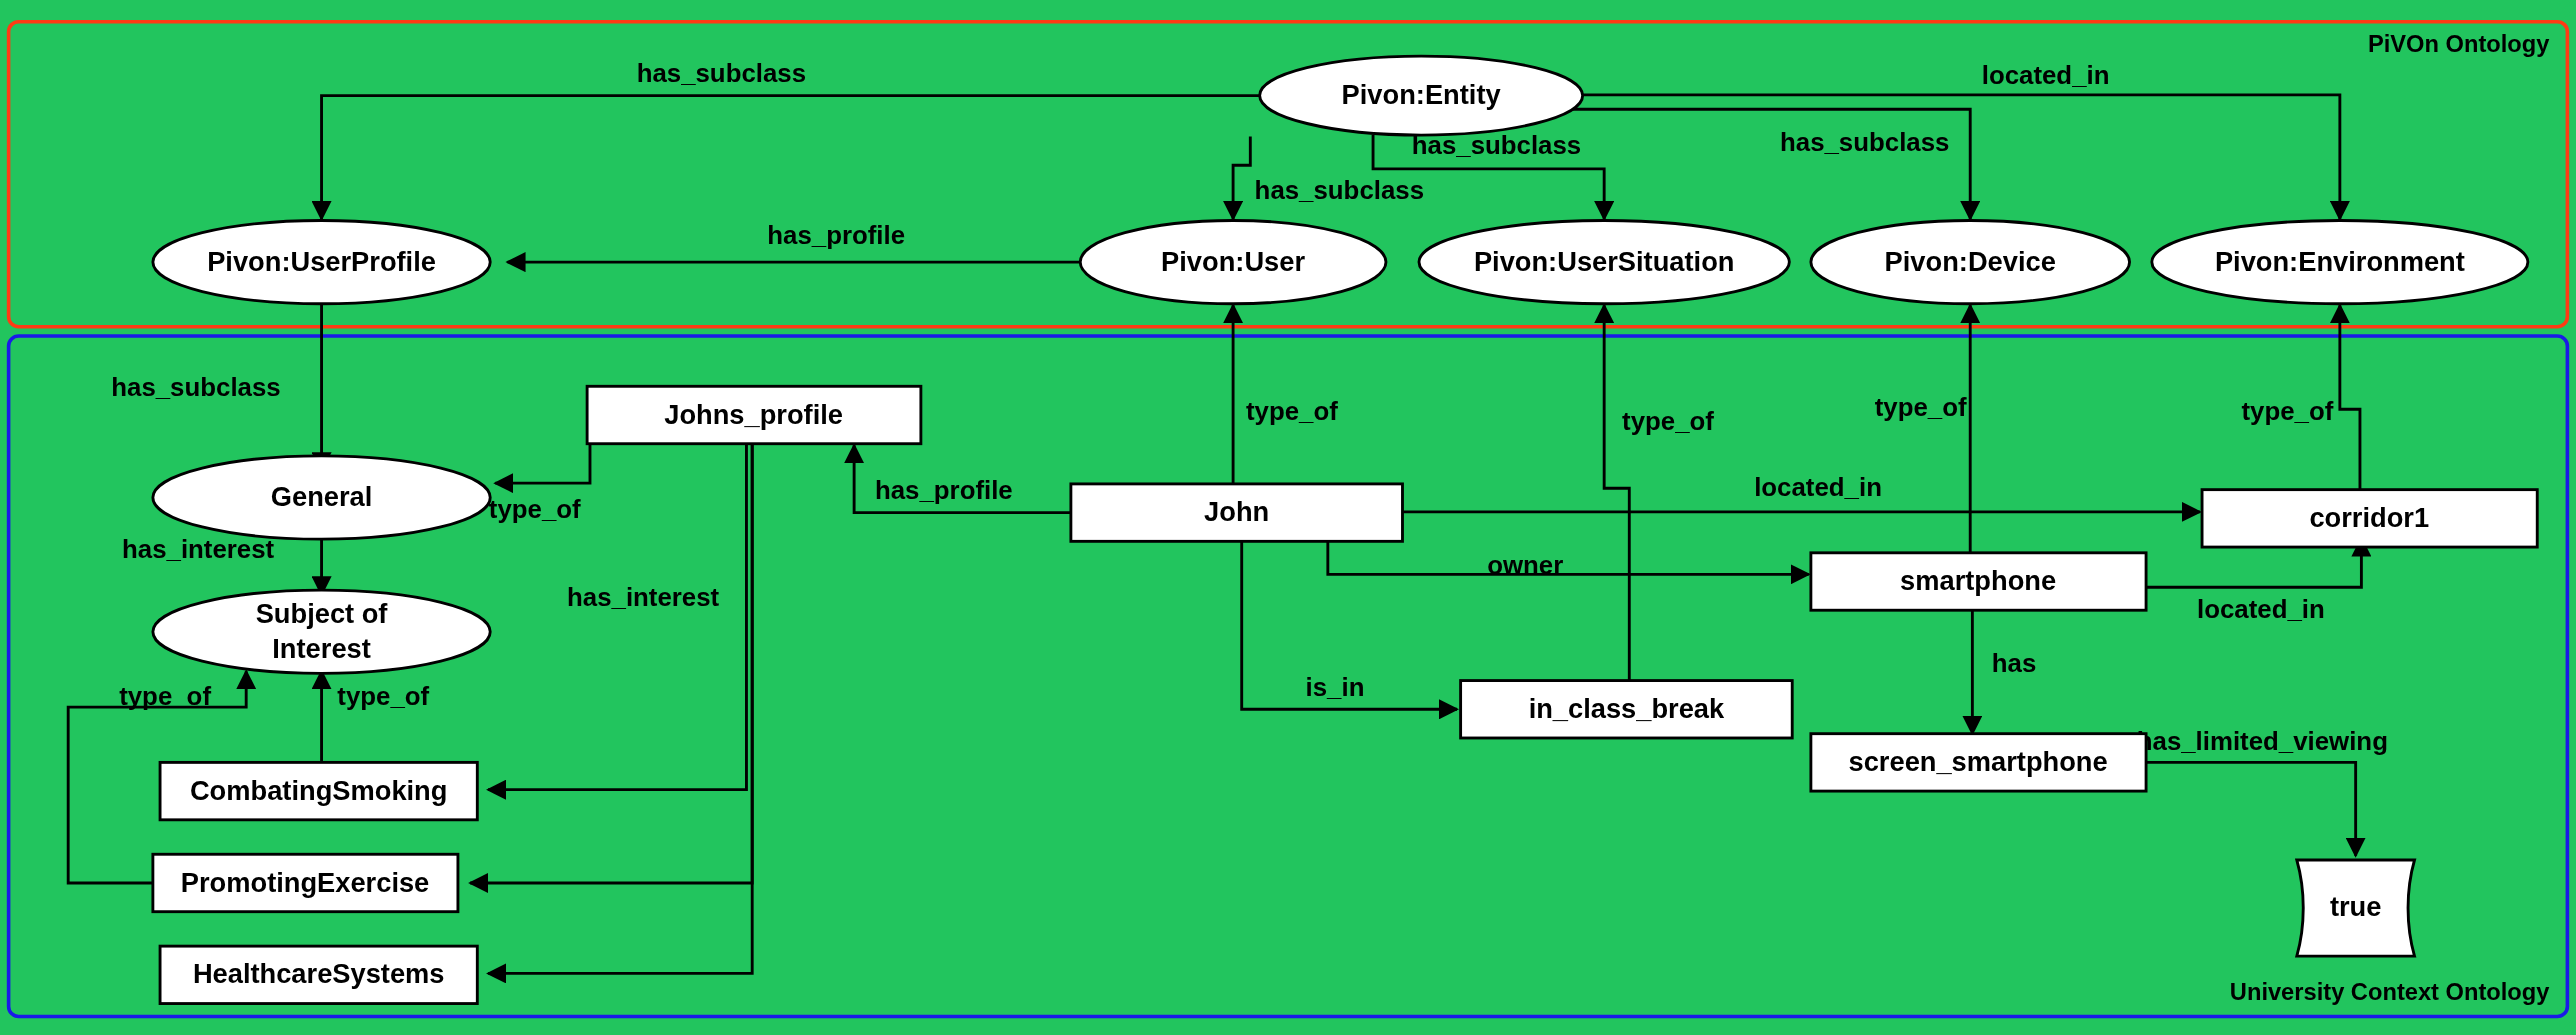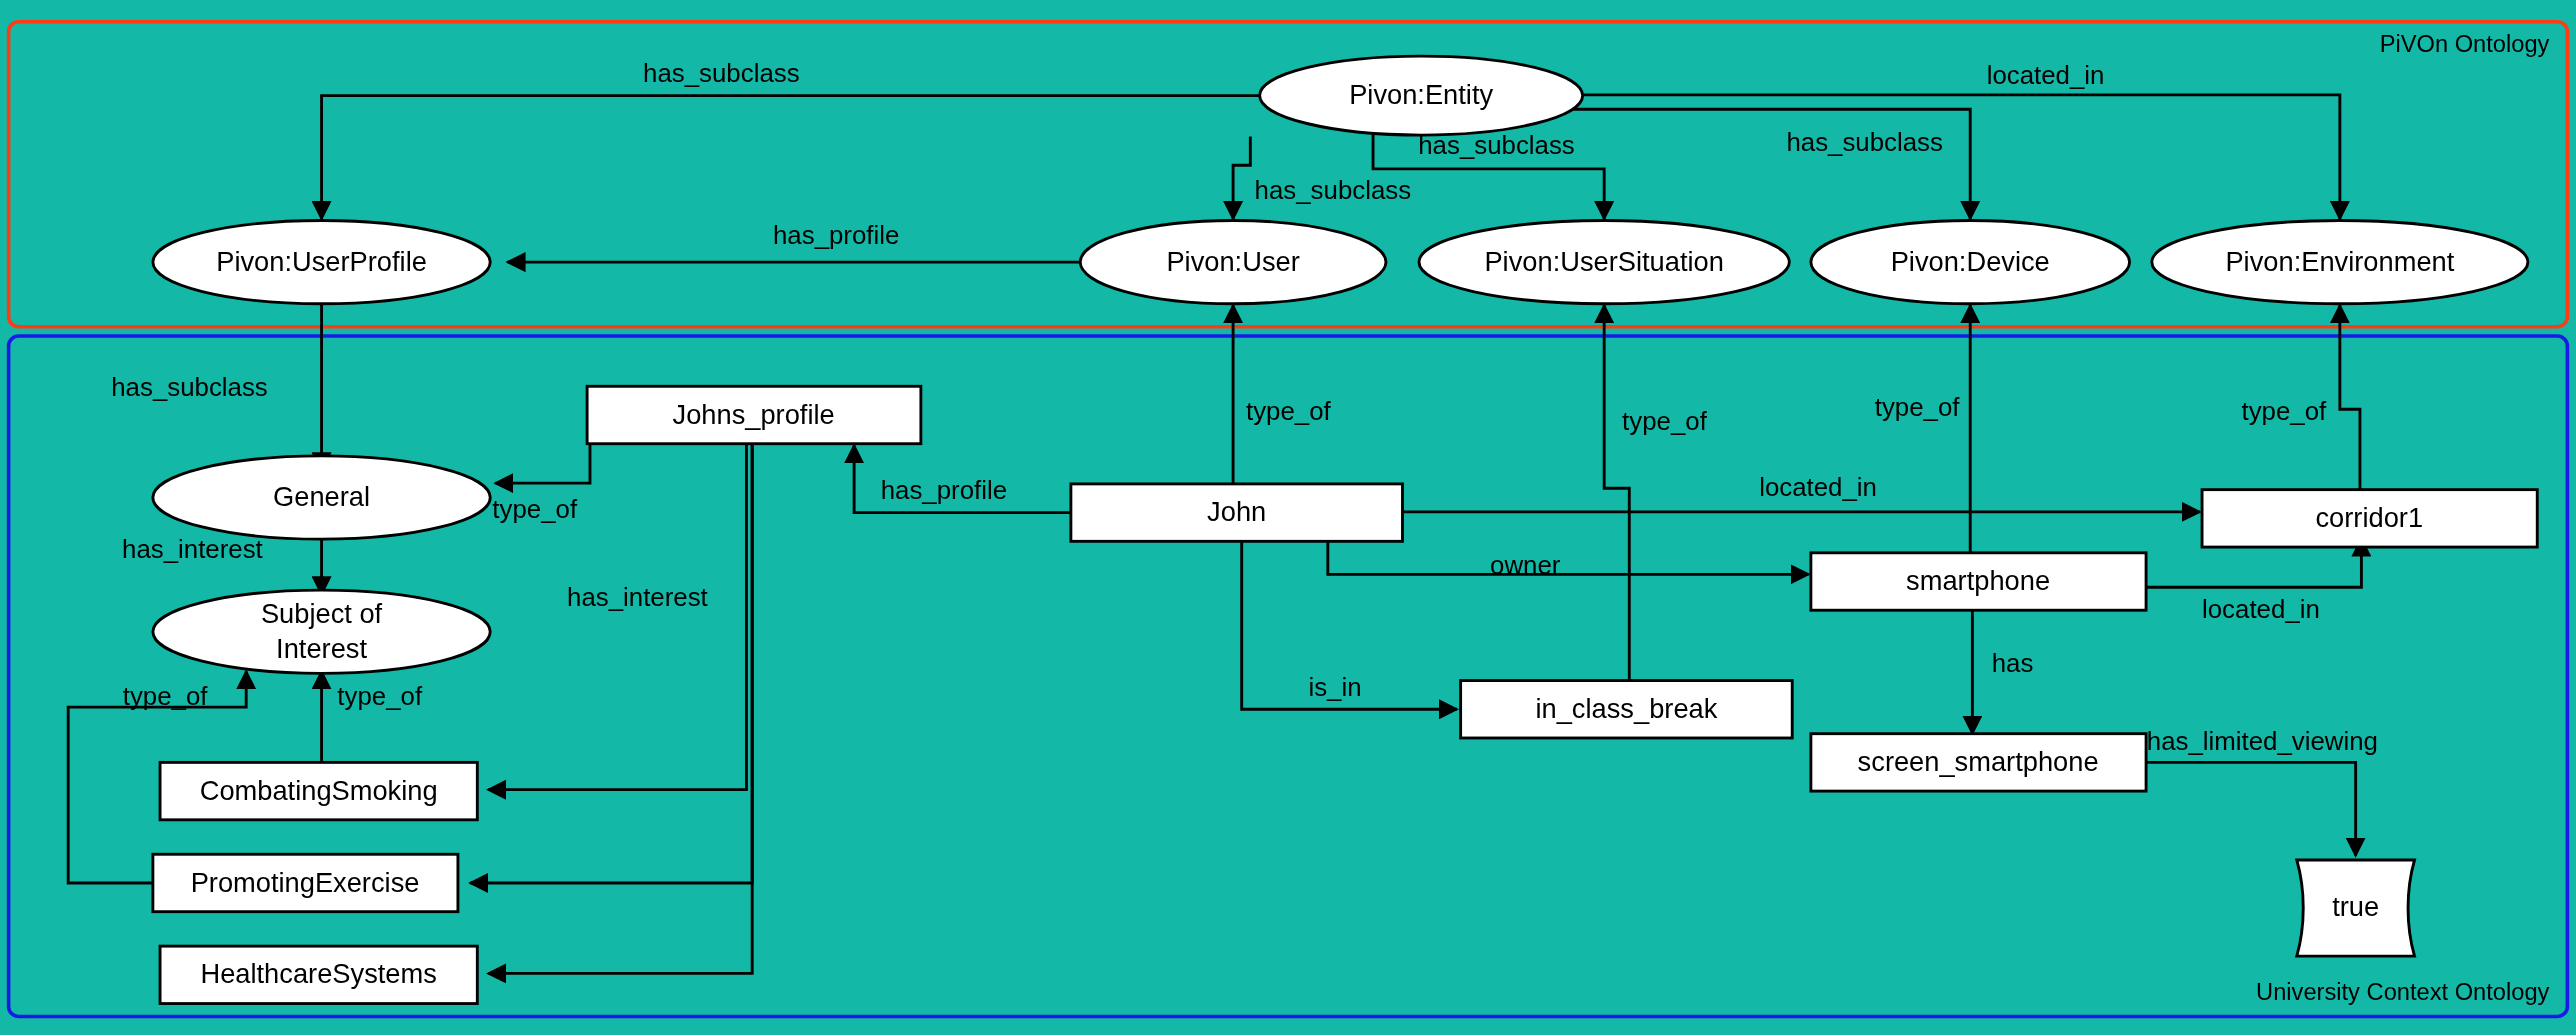--- a/index.html
+++ b/index.html
@@ -4,22 +4,23 @@
 <style>
   html, body {
     margin: 0;
     padding: 0;
     background: #ffffff;
   }
   #stage {
     position: relative;
     width: 2576px;
     height: 1036px;
-    background: #14b8a6;
+    background: #22c55e;
     font-family: "Liberation Sans", sans-serif;
+    font-weight: bold;
   }
   svg#diagram {
     position: absolute;
     left: 0;
     top: 0;
     width: 2576px;
     height: 1036px;
   }
   .node-shape {
     fill: #ffffff;

